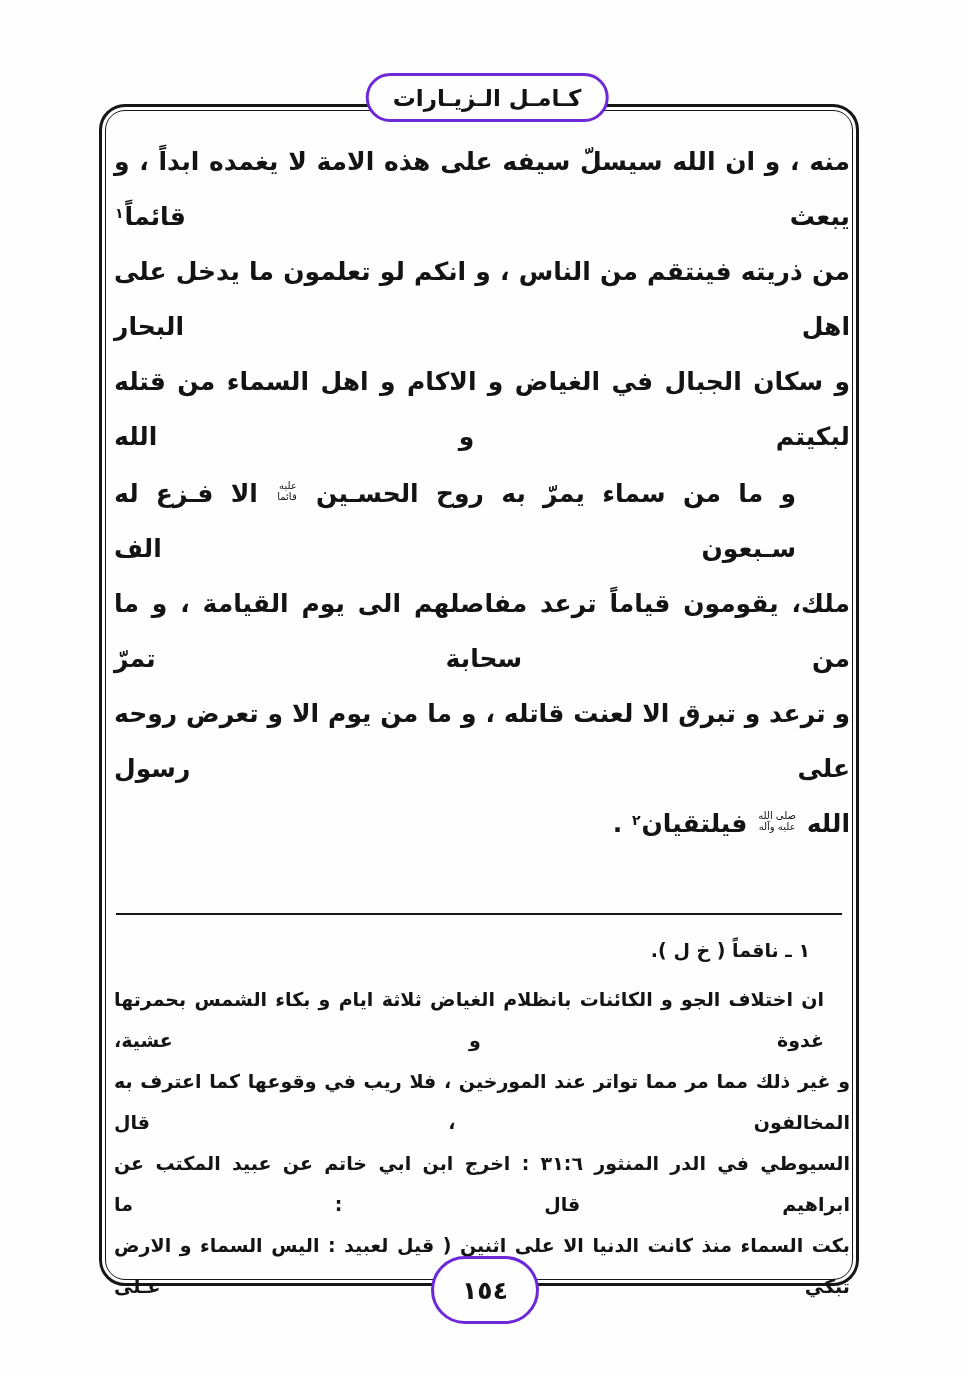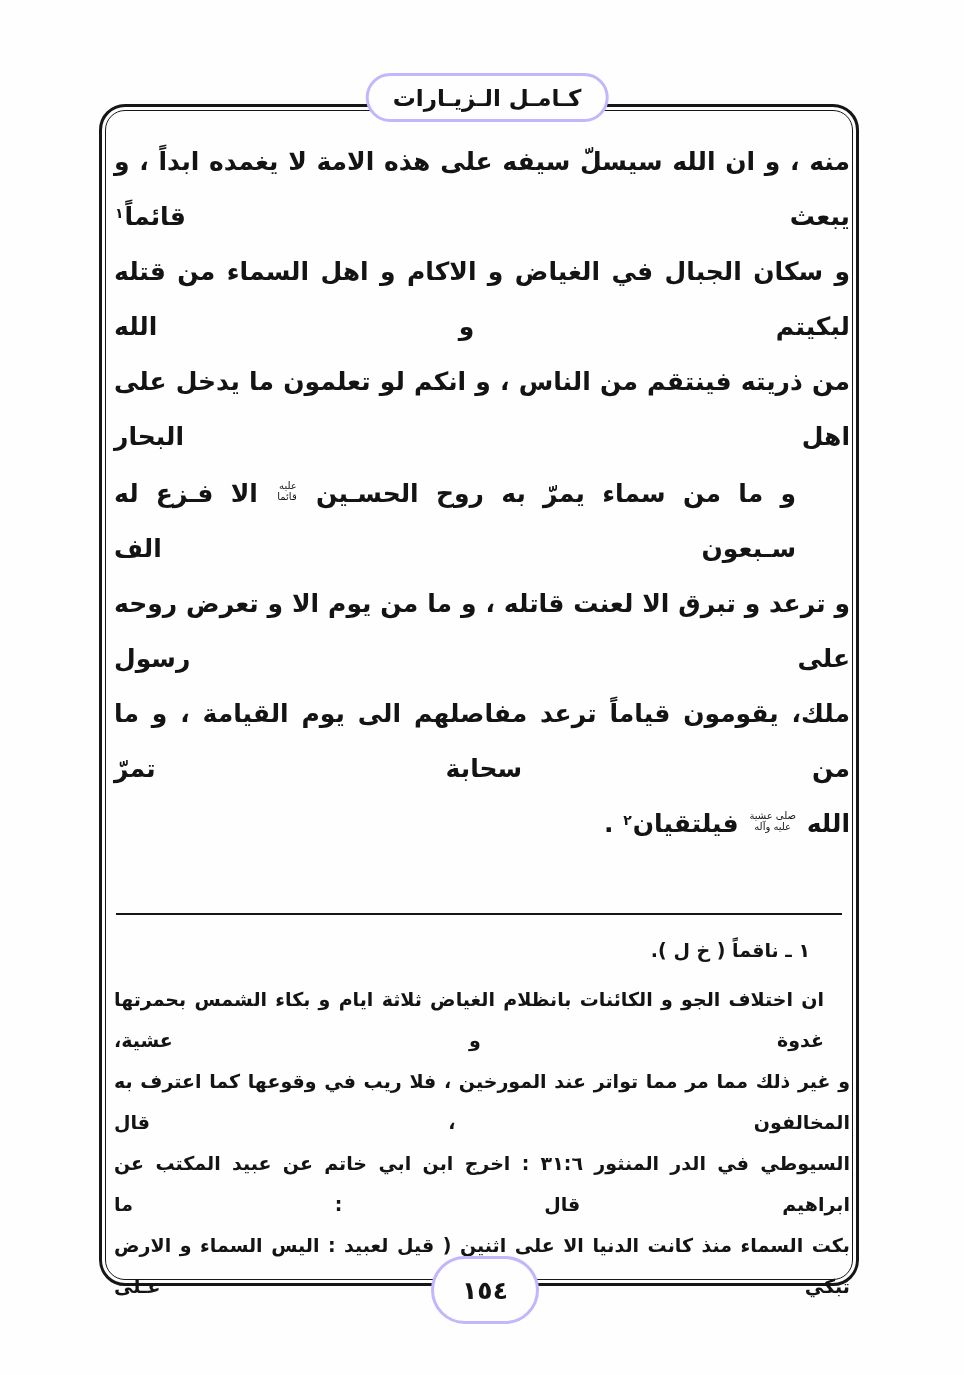--- a/index.html
+++ b/index.html
@@ -10,21 +10,21 @@
   
   .frame{
     position:absolute;left:99px;top:104px;width:760px;height:1182px;
     border:3px solid #161616;border-radius:26px;box-sizing:border-box;
   }
   .frame::after{
     content:"";position:absolute;inset:3px;border:1.5px solid #161616;border-radius:20px;
   }
   
   .cartouche{
-    position:absolute;z-index:3;background:#fefefe;border:3px solid #c4b5fd;
+    position:absolute;z-index:3;background:#fefefe;border:3px solid #6d28d9;
     display:flex;align-items:center;justify-content:center;box-sizing:border-box;
   }
   .title-cartouche{
     top:73px;left:50%;transform:translateX(calc(-50% + 5px));
     height:49px;min-width:232px;padding:0 24px;border-radius:26px;
     font-size:23px;font-weight:bold;letter-spacing:0;
   }
   .pagenum-cartouche{
     top:1256px;left:50%;transform:translateX(calc(-50% + 3px));
     width:108px;height:68px;border-radius:34px;
@@ -67,28 +67,28 @@
   <div class="frame"></div>
 
   <div class="cartouche title-cartouche">
     <span>كـامـل الـزيـارات</span>
   </div>
 
   <div class="content">
     <div class="main-text">
         <div class="para">
           <div class="jline">منه ، و ان الله سيسلّ سيفه على هذه الامة لا يغمده ابداً ، و يبعث قائماً<sup class="fnmark">١</sup></div>
+          <div class="jline">من ذريته فينتقم من الناس ، و انكم لو تعلمون ما يدخل على اهل البحار</div>
           <div class="jline">و سكان الجبال في الغياض و الاكام و اهل السماء من قتله لبكيتم و الله</div>
-          <div class="jline">من ذريته فينتقم من الناس ، و انكم لو تعلمون ما يدخل على اهل البحار</div>
         </div>
         <div class="para">
           <div class="jline indent">و ما من سماء يمرّ به روح الحسـين <span class="hon"><span>عليه</span><span>قائما</span></span> الا فـزع له سـبعون الف</div>
+          <div class="jline">ملك، يقومون قياماً ترعد مفاصلهم الى يوم القيامة ، و ما من سحابة تمرّ</div>
           <div class="jline">و ترعد و تبرق الا لعنت قاتله ، و ما من يوم الا و تعرض روحه على رسول</div>
-          <div class="jline">ملك، يقومون قياماً ترعد مفاصلهم الى يوم القيامة ، و ما من سحابة تمرّ</div>
-          <div class="jline last">الله <span class="hon"><span>صلى عشية</span><span>عليه وآله</span></span> فيلتقيان<sup class="fnmark">٢</sup> .</div>
+          <div class="jline last">الله <span class="hon"><span>صلى الله</span><span>عليه وآله</span></span> فيلتقيان<sup class="fnmark">٢</sup> .</div>
         </div>
       </div>
     <hr class="fn-sep">
     <div class="fn-area">
       <div class="fn-list">
           <div class="fn-item">١ ـ ناقماً ( خ ل ).</div>
         </div>
       <div class="fn-paras">
           <div class="para">
             <div class="jline indent">ان اختلاف الجو و الكائنات بانظلام الغياض ثلاثة ايام و بكاء الشمس بحمرتها غدوة و عشية،</div>

